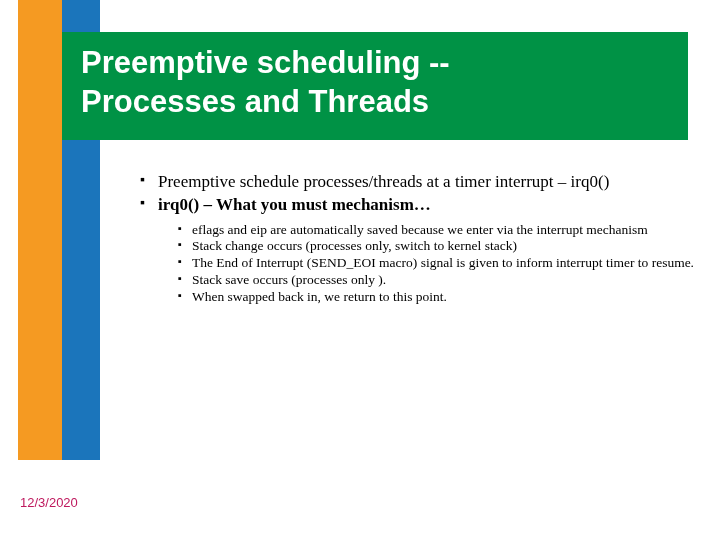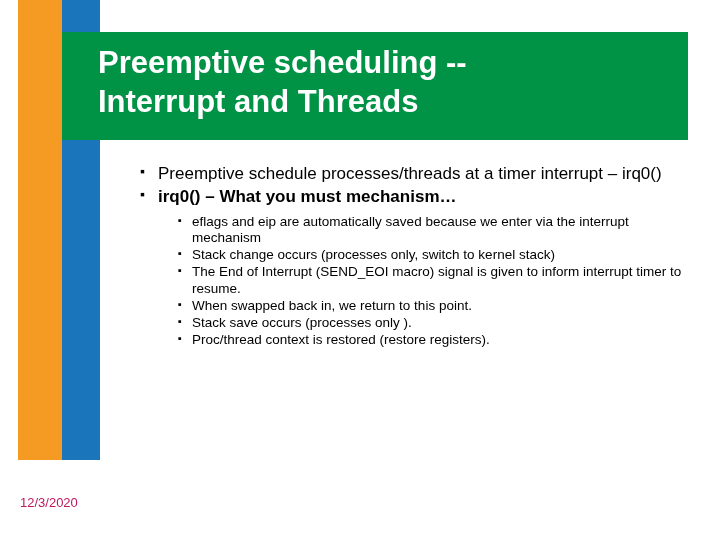--- a/index.html
+++ b/index.html
@@ -35,36 +35,37 @@
     z-index: 1;
   }
   .title-box {
     position: absolute;
     left: 62px;
     top: 32px;
     width: 626px;
     height: 108px;
     background: #009245;
     z-index: 2;
-    padding: 12px 0 0 36px;
+    padding: 12px 0 0 19px;
     box-sizing: border-box;
   }
   .title-box h1 {
     margin: 0;
     color: #ffffff;
     font-size: 31px;
     font-weight: bold;
     line-height: 1.25;
   }
   .content {
     position: absolute;
     left: 118px;
-    top: 163px;
+    top: 171px;
     width: 578px;
     z-index: 3;
+    font-family: Liberation Serif, serif;
   }
   ul.b1 {
     margin: 0;
     padding: 0 0 0 22px;
     list-style: none;
   }
   ul.b1 > li {
     position: relative;
     padding-left: 18px;
     margin-bottom: 2px;
@@ -113,34 +114,33 @@
 <body>
 
 <div class="slide">
 
   <div class="orange-strip"></div>
   <div class="blue-strip"></div>
 
   <div class="title-box">
     <h1>
       <span>Preemptive scheduling --</span><br>
-      <span>Interrupt and Threads</span>
+      <span>Processes and Threads</span>
     </h1>
   </div>
 
   <div class="content">
     <ul class="b1">
       <li><span>Preemptive schedule processes/threads at a timer interrupt – irq0()</span></li>
       <li><b>irq0() – What you must mechanism…</b></li>
     </ul>
     <ul class="b2">
       <li><span>eflags and eip are automatically saved because we enter via the interrupt mechanism</span></li>
       <li><span>Stack change occurs (processes only, switch to kernel stack)</span></li>
       <li><span>The End of Interrupt (SEND_EOI macro) signal is given to inform interrupt timer to resume.</span></li>
+      <li><span>Stack save occurs (processes only ).</span></li>
       <li><span>When swapped back in, we return to this point.</span></li>
-      <li><span>Stack save occurs (processes only ).</span></li>
-      <li><span>Proc/thread context is restored (restore registers).</span></li>
     </ul>
   </div>
 
   <div class="footer-date">12/3/2020</div>
 
 </div>
 
 </body></html>

